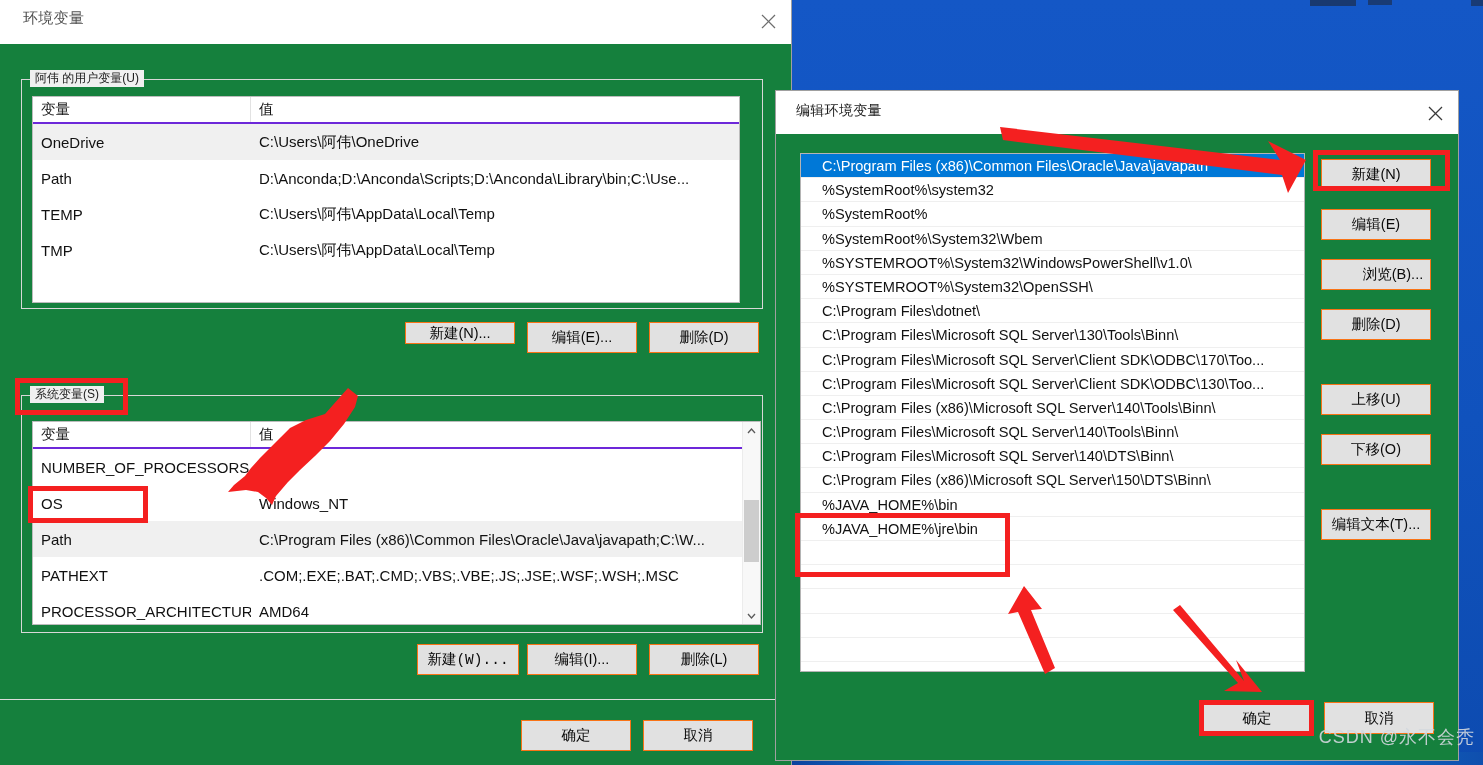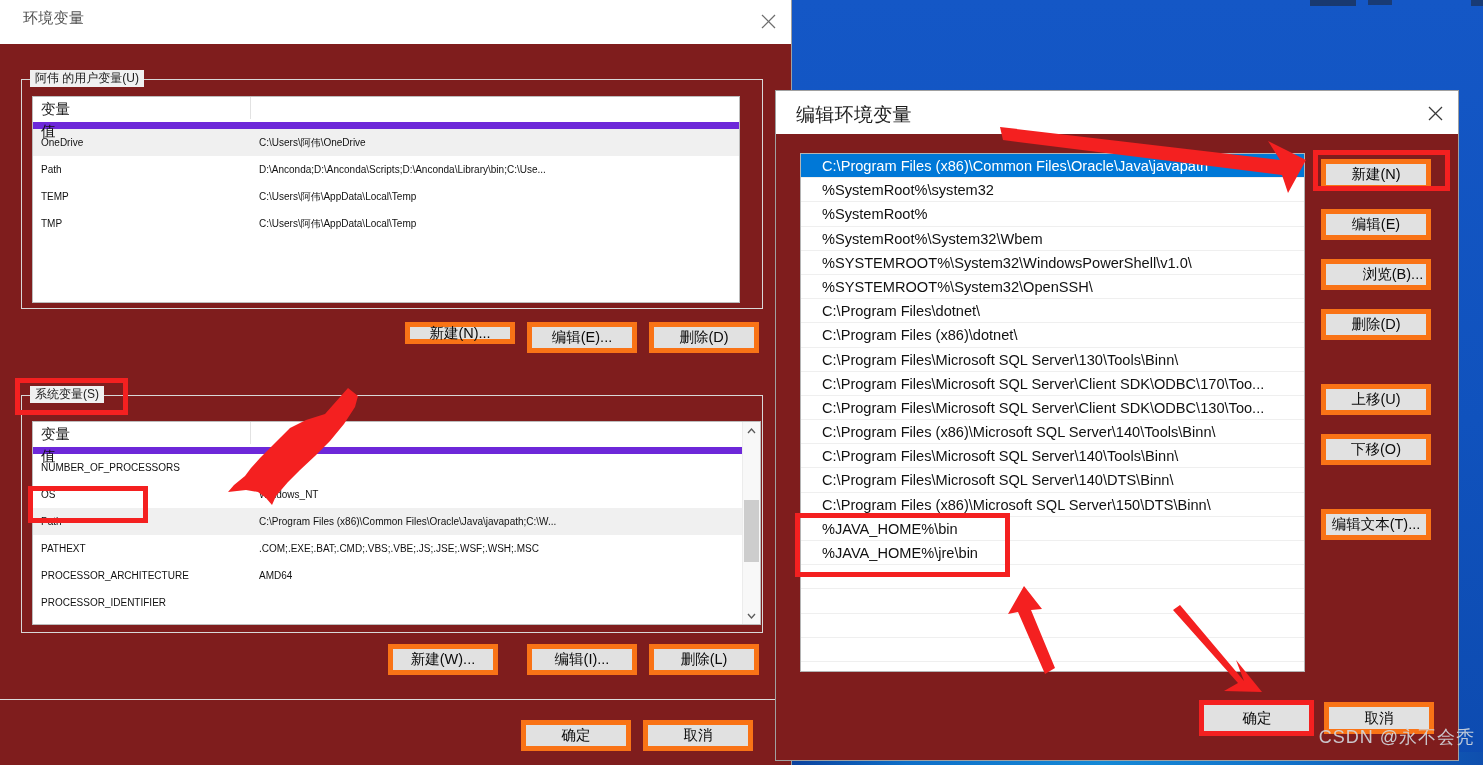--- a/index.html
+++ b/index.html
@@ -46,21 +46,21 @@
   }
   .taskbar-grip {
     position:absolute; left: 4px; bottom: 2px;
     width: 8px; height: 9px;
     background: #cfd6de; opacity:.55;
   }
 
   
   .win {
     position: absolute;
-    background: #7f1d1d;
+    background: #15803d;
     border: 1px solid #a0a0a0;
     box-shadow: 0 0 0 0 rgba(0,0,0,0);
   }
   .win-titlebar {
     height: 44px;
     background: #ffffff;
     position: relative;
     border-bottom: 1px solid #ffffff;
   }
   .win-title {
@@ -104,67 +104,66 @@
   
   .lv {
     position: absolute;
     background: #fff;
     border: 1px solid #bcbcbc;
     overflow: hidden;
   }
   .lv-head {
     display: flex;
     height: 25px;
-    border-bottom: 7px solid #6d28d9;
+    border-bottom: 2px solid #6d28d9;
     background: #fff;
-    flex-direction: column;
   }
   .lv-head div {
     font-size: 14.5px;
     color: #111;
     padding: 3px 0 0 8px;
     box-sizing: border-box;
   }
   .lv-head .c1 { width: 218px; border-right: 1px solid #e2e2e2; }
   .lv-head .c2 { flex: 1; }
   .lv-row {
     display: flex;
-    height: 27px;
+    height: 36px;
     align-items: center;
-    font-size: 10px;
+    font-size: 15px;
     color: #111;
     white-space: nowrap;
   }
   .lv-row.sel { background: #f0f0f0; }
   .lv-row .c1 { width: 218px; padding-left: 8px; box-sizing: border-box; overflow: hidden; }
   .lv-row .c2 { flex: 1; padding-left: 8px; box-sizing: border-box; overflow: hidden; text-overflow: ellipsis; }
 
   
   .btn {
     background: #e1e1e1;
-    border: 5px solid #f97316;
+    border: 1px solid #f97316;
     font-size: 14.5px;
     color: #0a0a0a;
     font-family: "Liberation Sans", "DejaVu Sans", sans-serif;
     display: flex; align-items: center; justify-content: center;
     cursor: pointer;
     box-sizing: border-box;
   }
   .btn.default {
     border: 2px solid #0078d7;
   }
   .btn.abs { position: absolute; }
 
   
   #editWin {
     left: 775px; top: 90px;
     width: 682px; height: 669px;
   }
   #editWin .win-titlebar { height: 42px; }
-  #editWin .win-title { left: 20px; top: 11px; font-size: 19px; color: #1b1b1b; }
+  #editWin .win-title { left: 20px; top: 11px; font-size: 14px; color: #1b1b1b; }
 
   .path-list {
     position: absolute;
     left: 24px; top: 62px;
     width: 503px; height: 517px;
     background: #fff;
     border: 1px solid #b4b4b4;
     overflow: hidden;
   }
   .path-row {
@@ -326,21 +325,21 @@
         </div>
         <div class="sb-thumb" style="top:78px; height:62px;"></div>
         <div class="sb-arrow sb-down">
           <svg width="9" height="6" viewBox="0 0 9 6">
               <polyline points="1,1 4.5,5 8,1" fill="none" stroke="#5a5a5a" stroke-width="1.3"></polyline>
             </svg>
         </div>
       </div>
     </div>
 
-    <div class="btn abs" style="left:389px; top:645px; width:110px; height:31px;">新建(W)...</div>
+    <div class="btn abs" style="left:418px; top:645px; width:102px; height:31px;font-family:Liberation Mono, monospace;">新建(W)...</div>
     <div class="btn abs" style="left:528px; top:645px; width:110px; height:31px;">编辑(I)...</div>
     <div class="btn abs" style="left:650px; top:645px; width:110px; height:31px;">删除(L)</div>
 
     <div style="position:absolute; left:0; top:700px; width:792px; height:1px; background:#dcdcdc;"></div>
     <div class="btn abs" style="left:522px; top:721px; width:110px; height:31px;">确定</div>
     <div class="btn abs" style="left:644px; top:721px; width:110px; height:31px;">取消</div>
   </div>
 
   <div class="win" id="editWin">
     <div class="win-titlebar">
@@ -354,21 +353,20 @@
     </div>
 
     <div class="path-list">
       <div class="path-row sel">C:\Program Files (x86)\Common Files\Oracle\Java\javapath</div>
       <div class="path-row">%SystemRoot%\system32</div>
       <div class="path-row">%SystemRoot%</div>
       <div class="path-row">%SystemRoot%\System32\Wbem</div>
       <div class="path-row">%SYSTEMROOT%\System32\WindowsPowerShell\v1.0\</div>
       <div class="path-row">%SYSTEMROOT%\System32\OpenSSH\</div>
       <div class="path-row">C:\Program Files\dotnet\</div>
-      <div class="path-row">C:\Program Files (x86)\dotnet\</div>
       <div class="path-row">C:\Program Files\Microsoft SQL Server\130\Tools\Binn\</div>
       <div class="path-row">C:\Program Files\Microsoft SQL Server\Client SDK\ODBC\170\Too...</div>
       <div class="path-row">C:\Program Files\Microsoft SQL Server\Client SDK\ODBC\130\Too...</div>
       <div class="path-row">C:\Program Files (x86)\Microsoft SQL Server\140\Tools\Binn\</div>
       <div class="path-row">C:\Program Files\Microsoft SQL Server\140\Tools\Binn\</div>
       <div class="path-row">C:\Program Files\Microsoft SQL Server\140\DTS\Binn\</div>
       <div class="path-row">C:\Program Files (x86)\Microsoft SQL Server\150\DTS\Binn\</div>
       <div class="path-row">%JAVA_HOME%\bin</div>
       <div class="path-row">%JAVA_HOME%\jre\bin</div>
       <div class="path-row"></div>

